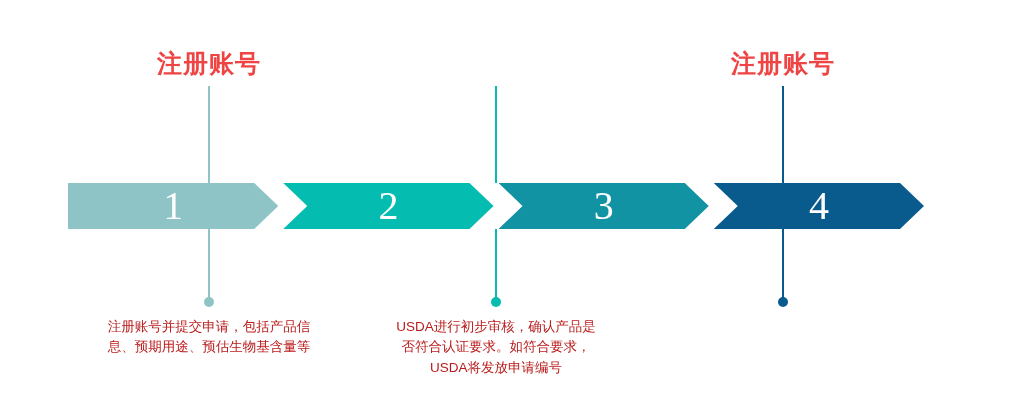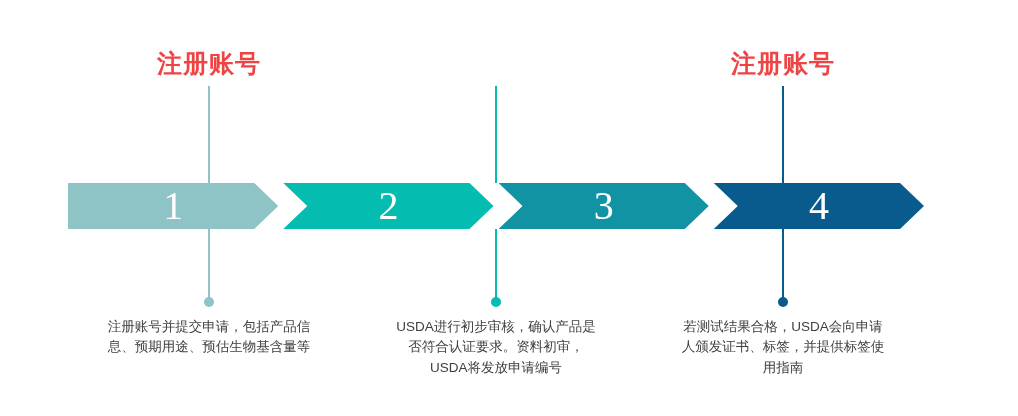--- a/index.html
+++ b/index.html
@@ -84,21 +84,21 @@
   }
   .desc {
     position: absolute;
     top: 317px;
     left: 50%;
     transform: translateX(-50%);
     width: 204px;
     text-align: center;
     font-size: 13.5px;
     line-height: 1.5;
-    color: #404040;
+    color: #b91c1c;
   }
 </style>
 </head>
 <body>
 
 <div class="band">
   <div class="seg seg-first" style="background-color: rgb(142, 196, 198);">
     <span class="num">1</span>
   </div>
   <div class="seg seg-mid" style="background-color: rgb(4, 188, 176);">
@@ -119,25 +119,24 @@
     <div class="line line-top" style="background-color: rgb(142, 196, 198);"></div>
     <div class="line line-bottom" style="background-color: rgb(142, 196, 198);"></div>
     <div class="dot" style="background-color: rgb(142, 196, 198);"></div>
     <div class="desc">注册账号并提交申请，包括产品信息、预期用途、预估生物基含量等</div>
   </div>
 
   <div class="col">
     <div class="line line-top" style="background-color: rgb(4, 188, 176);"></div>
     <div class="line line-bottom" style="background-color: rgb(4, 188, 176);"></div>
     <div class="dot" style="background-color: rgb(4, 188, 176);"></div>
-    <div class="desc">USDA进行初步审核，确认产品是否符合认证要求。资料初审，USDA将发放申请编号</div>
+    <div class="desc">USDA进行初步审核，确认产品是否符合认证要求。如符合要求，USDA将发放申请编号</div>
   </div>
 
 
   <div class="col">
     <div class="title">注册账号</div>
     <div class="line line-top" style="background-color: rgb(10, 91, 141);"></div>
     <div class="line line-bottom" style="background-color: rgb(10, 91, 141);"></div>
     <div class="dot" style="background-color: rgb(10, 91, 141);"></div>
-    <div class="desc">若测试结果合格，USDA会向申请人颁发证书、标签，并提供标签使用指南</div>
   </div>
 
 </div>
 
 </body></html>

